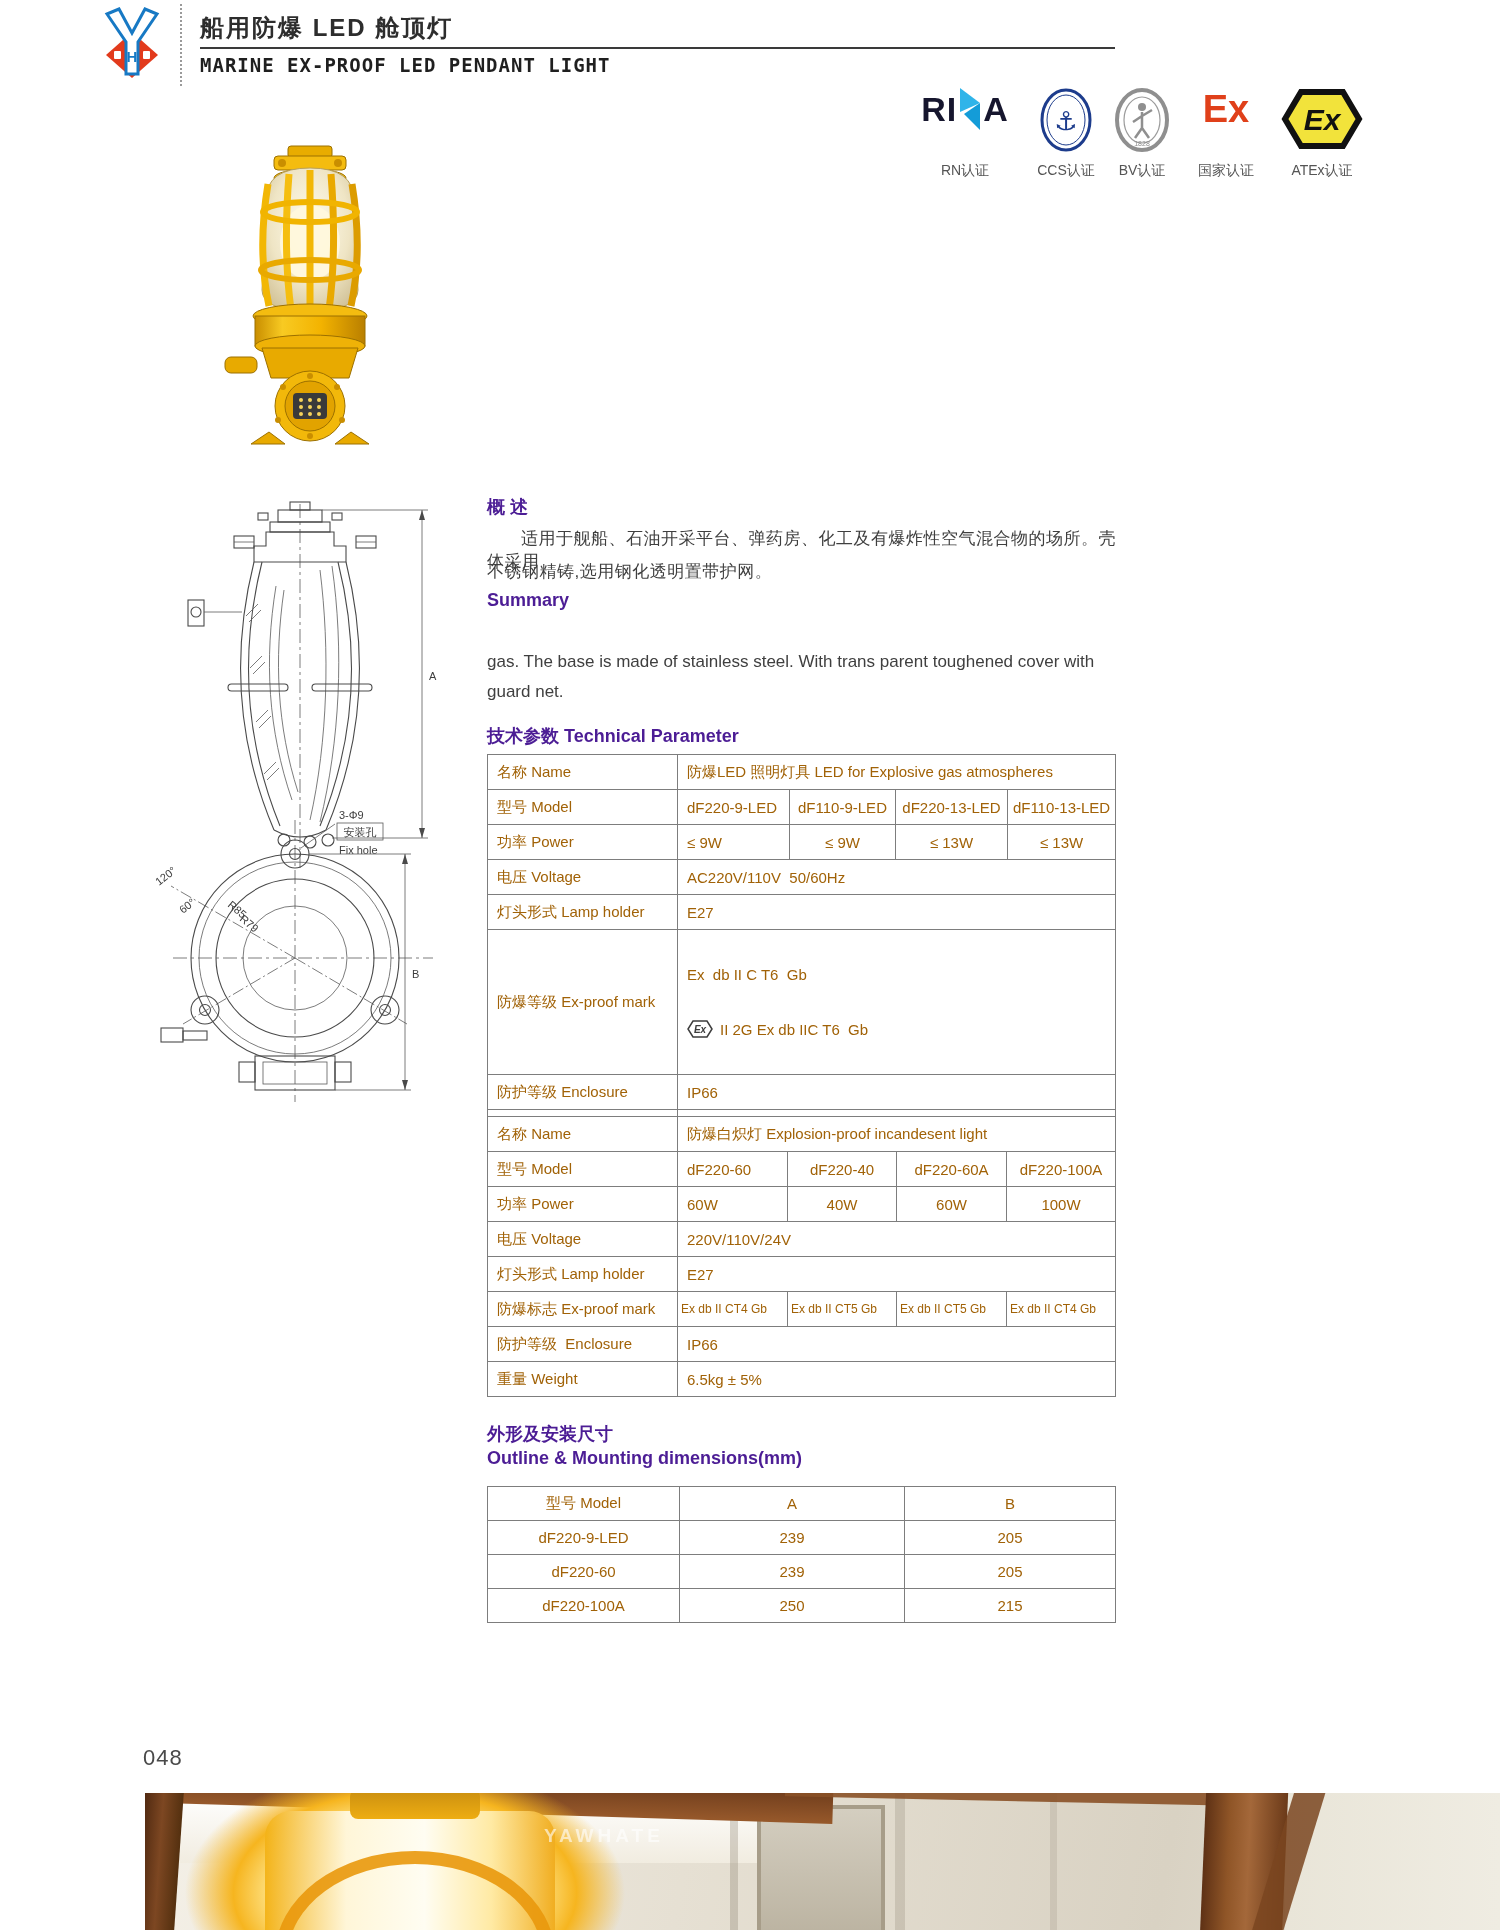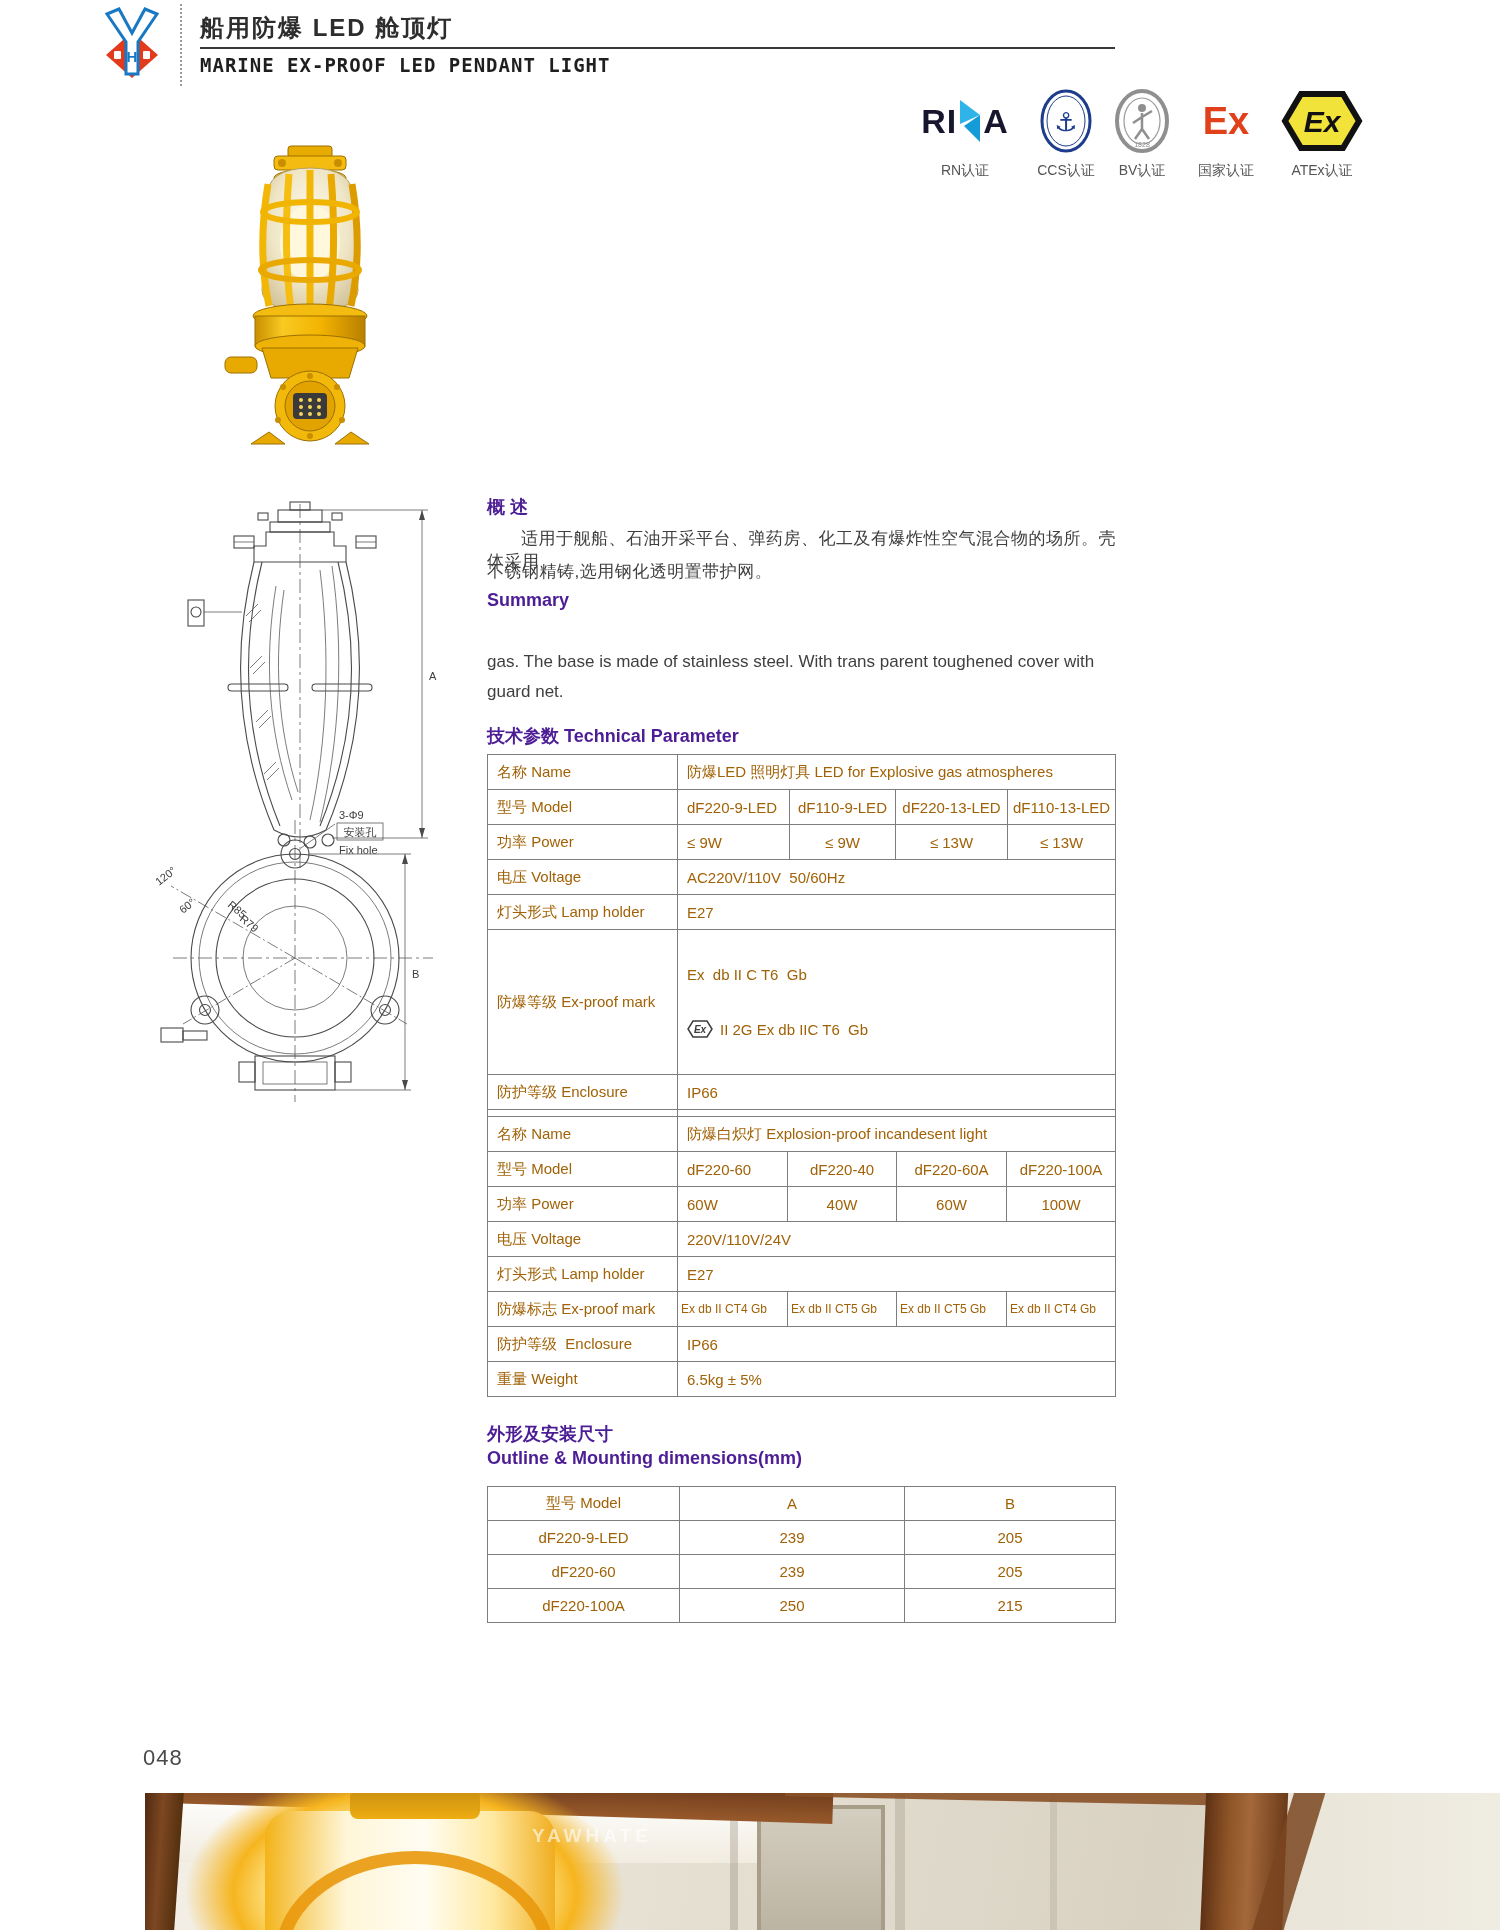--- a/index.html
+++ b/index.html
@@ -9,21 +9,21 @@
   .abs { position:absolute; }
 
   
   .title-cn { left:200px; top:12px; font-size:24px; font-weight:bold; color:#2d2d2d; letter-spacing:2px; }
   .title-rule { left:200px; top:47px; width:915px; border-top:2px solid #3a3a3a; }
   .title-en { left:200px; top:54px; font-family:"DejaVu Sans Mono","Liberation Mono",monospace; font-size:19px; font-weight:bold; color:#1f1f1f; letter-spacing:1px; }
   .dotted-sep { left:180px; top:4px; height:82px; border-left:2px dotted #9a9a9a; }
 
   
   .cert-item { position:absolute; text-align:center; }
-  .cert-logo { height:66px; display:flex; align-items:center; justify-content:center; }
+  .cert-logo { height:66px; display:flex; align-items:flex-start; justify-content:center; }
   .cert-label { font-size:14px; color:#555; margin-top:8px; }
   .rina-wrap { display:flex; align-items:center; font-weight:800; font-size:34px; color:#16162e; letter-spacing:1px; }
   .ex-red { color:#E0401A; font-weight:800; font-size:38px; font-family:"Liberation Sans",sans-serif; }
 
   
   .orange { color:#4c1d95; font-weight:bold; }
   .sec-h { font-size:18px; }
 
   .body-cn { font-size:17px; color:#3f3f3f; letter-spacing:0.5px; }
   .body-en { font-size:17px; color:#3f3f3f; }
@@ -54,21 +54,21 @@
   .strip-wall-r { position:absolute; left:1140px; top:0; right:0; height:100%; background:linear-gradient(90deg,#e9e5d8,#efece2); }
   .beam { position:absolute; background:linear-gradient(90deg,#5b2f14,#8e5226 45%,#a2673a 60%,#643417); }
   .beam-top { left:-12px; top:-14px; width:700px; height:34px; transform:rotate(1.8deg); background:linear-gradient(#6e3c1c,#97592b); }
   .beam-rail { left:640px; top:-8px; width:450px; height:16px; transform:rotate(1.2deg); background:#8a5127; opacity:.9; }
   .lamp-glow { position:absolute; left:40px; top:-30px; width:440px; height:260px; border-radius:50%;
      background:radial-gradient(closest-side,#fffef6 0%,#fffbe2 35%,#ffe893 58%,#f6b51f 78%,rgba(235,165,25,0) 100%); }
   .lamp-glass { position:absolute; left:120px; top:18px; width:290px; height:160px; border-radius:26px;
      background:linear-gradient(90deg,rgba(243,178,22,.95),#fff6d8 28%,#fffdf2 55%,#ffeaa4 78%,rgba(240,172,30,.95)); }
   .lamp-hoop { position:absolute; left:130px; top:58px; width:280px; height:210px; border-radius:50%; border:13px solid rgba(233,152,12,.9); background:transparent; }
   .lamp-mount { position:absolute; left:205px; top:-4px; width:130px; height:30px; border-radius:8px; background:linear-gradient(#c98e10,#eead12); }
-  .watermark { position:absolute; left:387px; top:32px; font-size:19px; letter-spacing:4px; color:rgba(255,255,255,.6); font-weight:bold; }
+  .watermark { position:absolute; left:399px; top:32px; font-size:19px; letter-spacing:4px; color:rgba(255,255,255,.6); font-weight:bold; }
 </style>
 </head>
 <body>
 
 <div class="page">
 
   <div class="abs" style="left:92px; top:6px; width:80px; height:78px;">
     <svg width="80" height="78" viewBox="0 0 80 78">
       <polygon points="40,26 66,49 40,72 14,49" fill="#E23A1C"></polygon>
       <path d="M15 8 L27 3 L40 27 L53 3 L65 8 L46 36 L46 68 L34 68 L34 36 Z" fill="#ffffff" stroke="#1779C4" stroke-width="3"></path>

